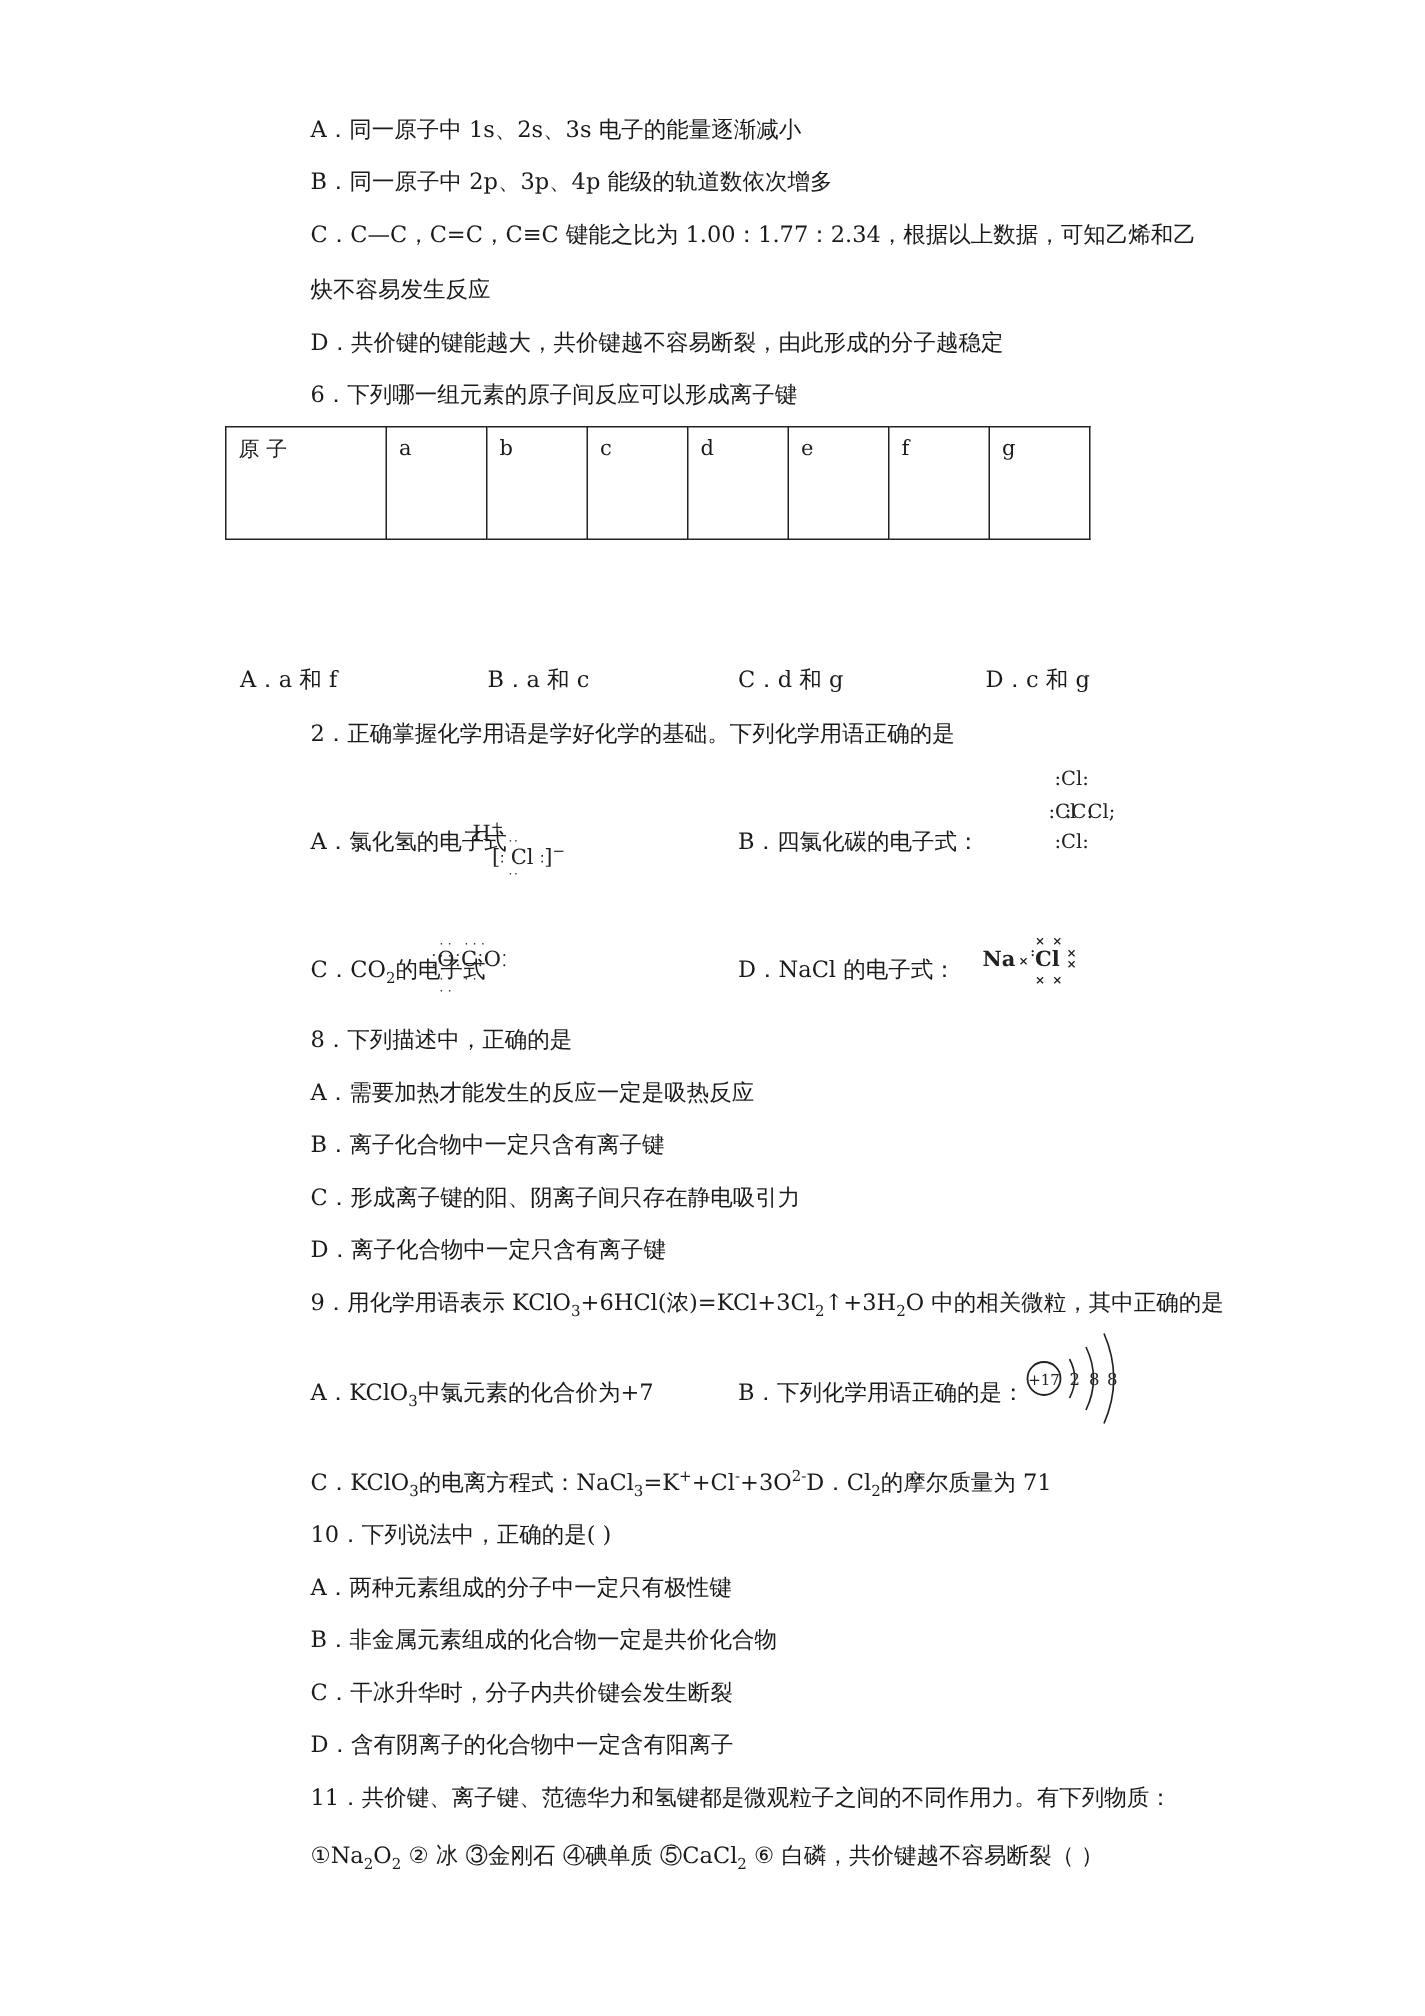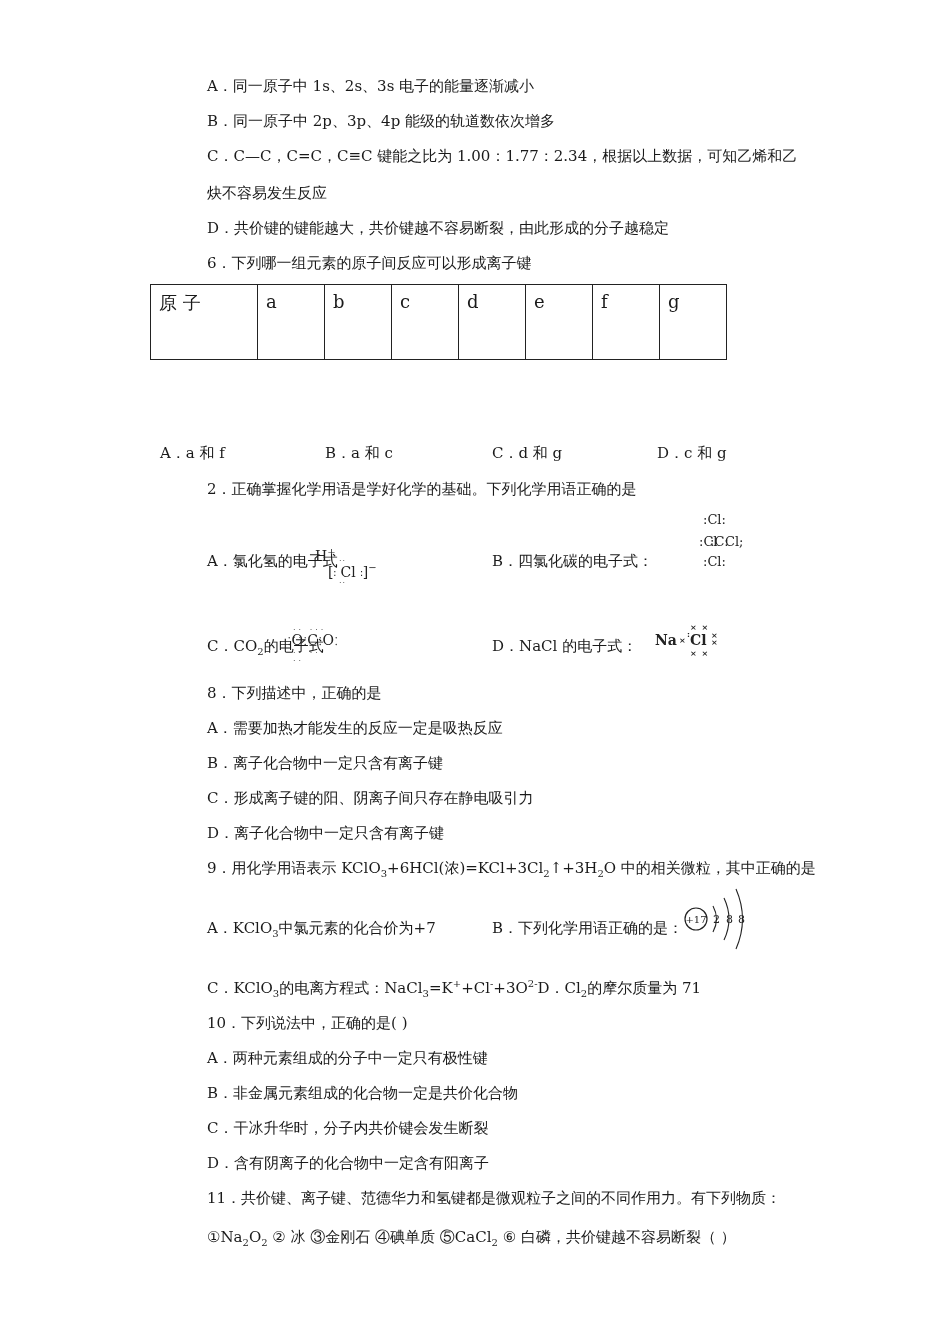--- a/index.html
+++ b/index.html
@@ -2,21 +2,21 @@
 <html><head>
 <meta charset="utf-8">
 <style>
   html, body { margin:0; padding:0; background:#ffffff; }
   body { width:950px; height:1344px; position:relative; overflow:hidden;
          font-family:"DejaVu Serif","Liberation Serif",serif; color:#1a1a1a; font-size:15px; }
   .line { position:absolute; left:160px; white-space:nowrap; line-height:20px; height:20px;margin-left:47px; }
   .half-right { position:absolute; white-space:nowrap; line-height:20px; }
   sub, sup { font-size:10px; line-height:0; }
   table.q6 { position:absolute; left:150px; top:284px; border-collapse:collapse; }
-  table.q6 td { border:1.4px solid #222; vertical-align:top; padding:6px 8px; font-size:18px; height:62px; }
+  table.q6 td { border:1.4px solid #222; vertical-align:top; padding:6px 8px; font-size:14px; height:62px; }
   table.q6 td.first { width:90px; }
   table.q6 td.cell { width:50px; }
   .opt4 { position:absolute; top:443px; white-space:nowrap; line-height:20px; }
   .lewis { position:absolute; font-family:"DejaVu Serif",serif; color:#222; }
   .tiny { font-size:8px; letter-spacing:1px; line-height:8px; }
   svg { position:absolute; }
 </style>
 </head>
 <body>
 

